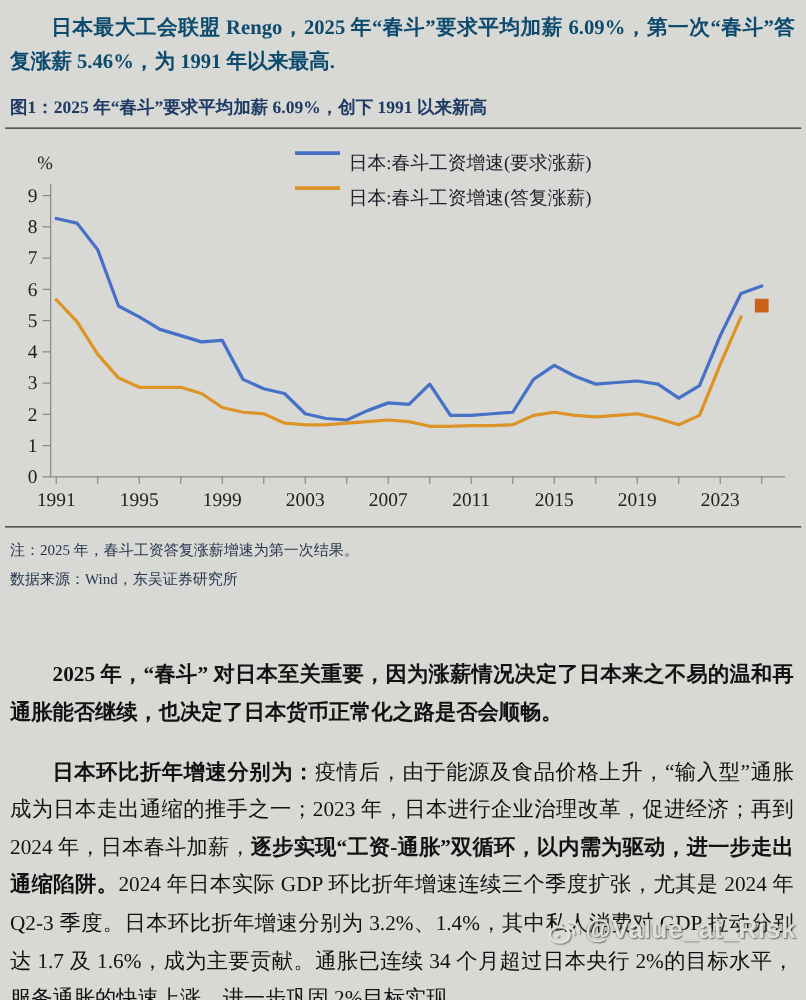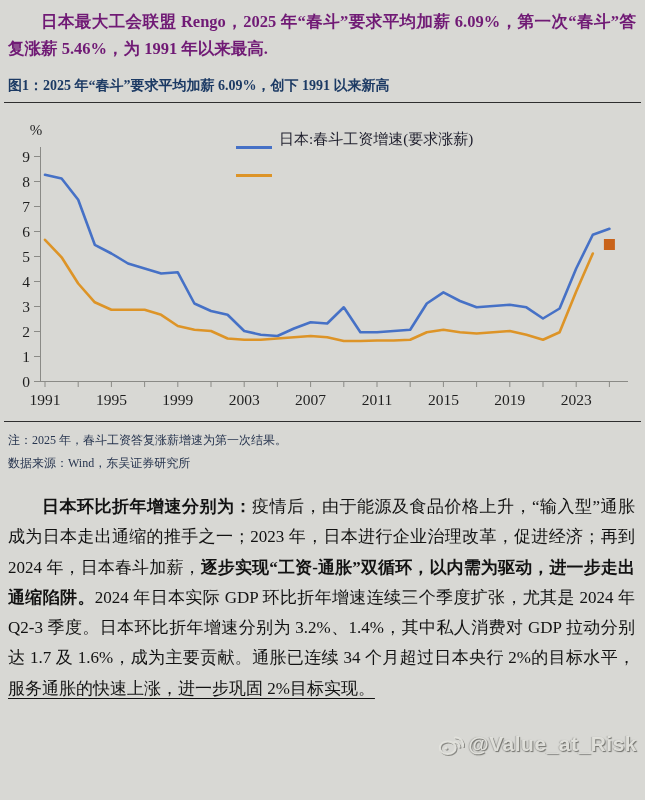--- a/index.html
+++ b/index.html
@@ -1,32 +1,32 @@
 <!DOCTYPE html>
 <html><head>
 <meta charset="utf-8">
 <style>
   html,body{margin:0;padding:0;}
   body{width:645px;height:800px;overflow:hidden;background:#d8d8d4;
        font-family:"Liberation Serif","DejaVu Serif",serif;}
   .page{position:relative;width:645px;height:800px;background:#d8d8d4;}
 
-  .intro{margin:0;padding:9px 9px 0 8px;color:#701a75;font-weight:bold;
+  .intro{margin:0;padding:9px 9px 0 8px;color:#0c4a6e;font-weight:bold;
          font-size:16.5px;line-height:1.62;text-indent:2em;text-align:justify;}
 
   .fig-title{margin:15px 8px 0 8px;color:#1c3a64;font-weight:bold;font-size:14px;}
 
   .rule{border:0;border-top:1.6px solid #2e2e2e;margin:7px 4px 0 4px;}
   .rule.bottom{margin-top:0;}
 
   .chart-wrap{position:relative;width:645px;height:318px;}
   .chart-wrap svg{position:absolute;left:0;top:0;}
 
   .legend{position:absolute;left:236px;top:18px;}
-  .legend-row{display:flex;align-items:flex-end;height:28px;}
+  .legend-row{display:flex;align-items:flex-start;height:28px;}
   .legend-line{width:36px;height:0;border-top:3px solid #000;margin-right:7px;}
   .legend-label{font-size:15px;color:#1d1d2b;}
 
   .note,.source{margin:0;padding:0 8px;color:#27354f;font-size:12px;line-height:1.9;}
   .note{padding-top:7px;}
 
   .para1{margin:0;padding:50px 10px 0 8px;color:#121212;font-weight:bold;
          font-size:17px;line-height:1.78;text-indent:2em;text-align:justify;}
   .para2{margin:0;padding:17px 10px 0 8px;color:#121212;
          font-size:17px;line-height:1.78;text-indent:2em;text-align:justify;}
@@ -111,28 +111,30 @@
         <polyline points="45.0,136.8 61.6,154.3 78.2,180.5 94.8,199.3 111.4,206.8 128.0,206.8 144.6,206.8 161.2,211.8 177.8,223.0 194.4,226.8 211.0,228.0 227.6,235.5 244.2,236.8 260.8,236.8 277.4,235.5 294.0,234.3 310.6,233.0 327.2,234.3 343.8,238.0 360.4,238.0 377.0,237.5 393.6,237.5 410.2,236.8 426.8,229.3 443.4,226.8 460.0,229.3 476.6,230.5 493.2,229.3 509.8,228.0 526.4,231.8 543.0,236.8 559.6,229.3 576.2,188.5 592.8,150.5" fill="none" stroke="#dd9427" stroke-width="2.6" stroke-linejoin="round" stroke-linecap="round"></polyline>
         <rect x="603.9000000000001" y="136" width="11" height="11" fill="#c9631a"></rect>
       </svg>
     <div class="legend">
       <div class="legend-row">
         <span class="legend-line" id="swatch-0" style="border-top-color: rgb(70, 113, 198);"></span>
         <span class="legend-label">日本:春斗工资增速(要求涨薪)</span>
       </div>
       <div class="legend-row">
         <span class="legend-line" id="swatch-1" style="border-top-color: rgb(221, 148, 39);"></span>
+        <span class="legend-label">日本:春斗工资增速(答复涨薪)</span>
       </div>
     </div>
   </div>
 
   <hr class="rule bottom">
   <p class="note">注：2025 年，春斗工资答复涨薪增速为第一次结果。</p>
   <p class="source">数据来源：Wind，东吴证券研究所</p>
 
+  <p class="para1">2025 年，“春斗” 对日本至关重要，因为涨薪情况决定了日本来之不易的温和再通胀能否继续，也决定了日本货币正常化之路是否会顺畅。</p>
 
   <p class="para2"><span class="b">日本环比折年增速分别为：</span><span>疫情后，由于能源及食品价格上升，“输入型”通胀成为日本走出通缩的推手之一；2023 年，日本进行企业治理改革，促进经济；再到 2024 年，日本春斗加薪，</span><span class="b">逐步实现“工资-通胀”双循环，以内需为驱动，进一步走出通缩陷阱。</span><span>2024 年日本实际 GDP 环比折年增速连续三个季度扩张，尤其是 2024 年 Q2-3 季度。日本环比折年增速分别为 3.2%、1.4%，其中私人消费对 GDP 拉动分别达 1.7 及 1.6%，成为主要贡献。通胀已连续 34 个月超过日本央行 2%的目标水平，</span><span class="u">服务通胀的快速上涨，进一步巩固 2%目标实现。</span></p>
 
   <div class="watermark">
     <svg width="26" height="23" viewBox="0 0 28 24">
       <g fill="none" stroke="rgba(228,228,222,0.95)" stroke-width="2.2" stroke-linecap="round">
         <ellipse cx="10.5" cy="15.5" rx="8.5" ry="6.8"></ellipse>
         <circle cx="8.6" cy="16" r="1.6" fill="rgba(228,228,222,0.95)" stroke="none"></circle>
         <path d="M17.5 9.5 q5 -0.2 5.6 5"></path>
         <path d="M18.5 4.5 q8.3 0.3 8.8 9"></path>

